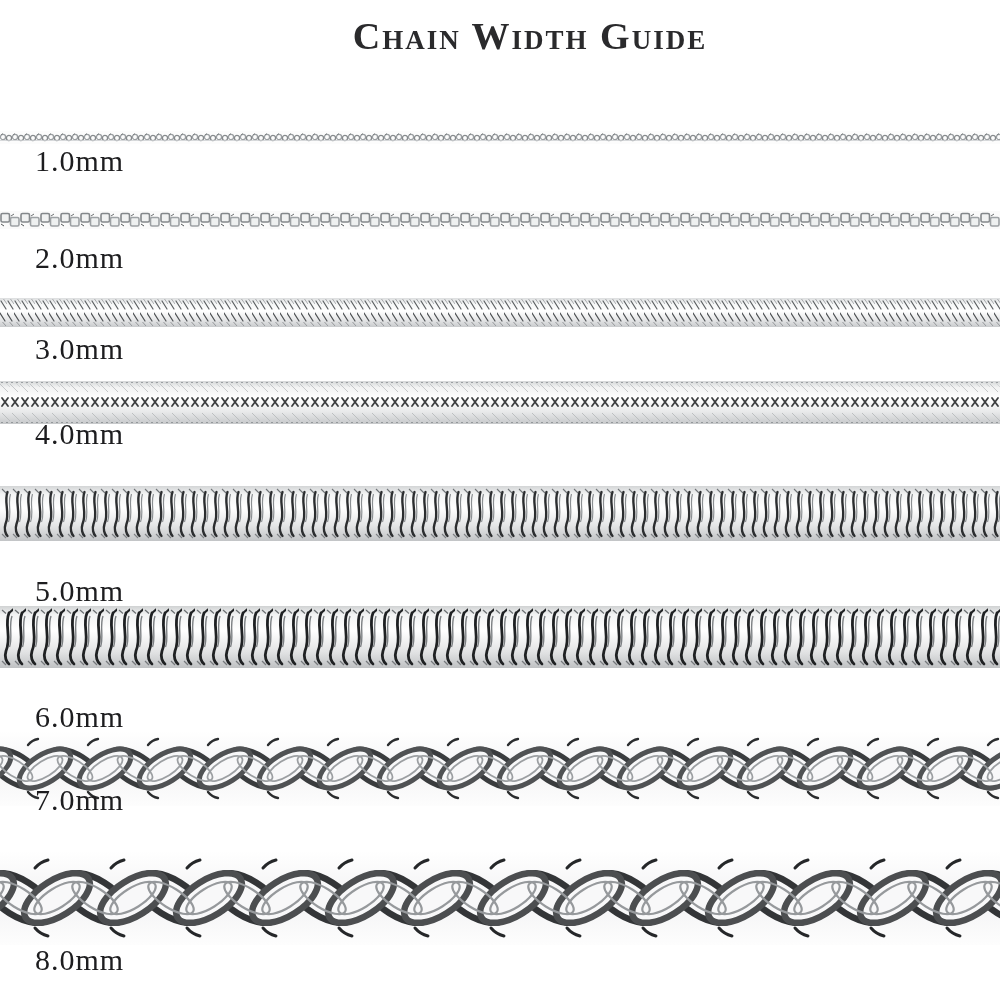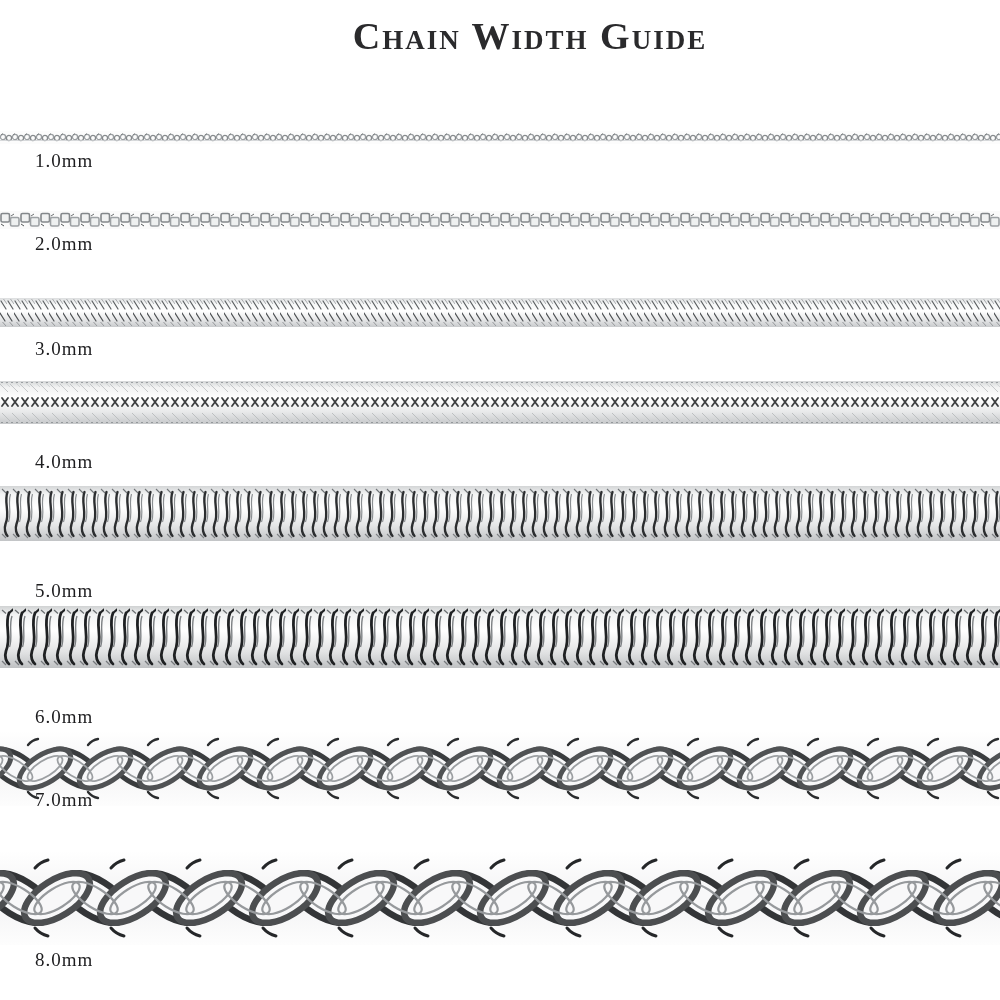--- a/index.html
+++ b/index.html
@@ -8,21 +8,21 @@
     font-family:"Liberation Serif","DejaVu Serif",serif;overflow:hidden;
   }
   .title{
     position:absolute;top:14px;left:0;width:1000px;text-align:center;
     font-size:38px;font-weight:600;letter-spacing:2px;color:#2a2a2c;
     font-variant:small-caps;
     padding-left:30px;
   }
   .chain{position:absolute;left:0;width:1000px;display:block;}
   .width-label{
-    position:absolute;left:35px;font-size:19px;line-height:32px;color:#1d1d1f;
+    position:absolute;left:35px;font-size:30px;line-height:32px;color:#1d1d1f;
     letter-spacing:1px;
   }
 </style>
 </head>
 <body>
 
 <div class="page">
 
   <div class="title">Chain Width Guide</div>
 
@@ -45,21 +45,21 @@
       <pattern id="p2" width="20" height="18" patternUnits="userSpaceOnUse">
         <rect width="20" height="18" fill="#fafafa"></rect>
         <rect x="1" y="2.5" width="8.5" height="8.5" rx="1.5" fill="#f1f2f2" stroke="#84888b" stroke-width="1.6"></rect>
         <rect x="10.5" y="6.5" width="8.5" height="8.5" rx="1.5" fill="#eef0f0" stroke="#9da1a4" stroke-width="1.6"></rect>
         <path d="M1,13 l3,2" stroke="#55585a" stroke-width="1"></path>
         <path d="M11,5 l3,-2" stroke="#6b6f72" stroke-width="1"></path>
       </pattern>
     </defs>
     <rect width="1000" height="18" fill="url(#p2)"></rect>
   </svg>
-  <div class="width-label" style="top:228px">2.0mm</div>
+  <div class="width-label" style="top:242px">2.0mm</div>
 
   <svg class="chain" style="top:298px" width="1000" height="29">
     <defs>
       <linearGradient id="g3" x1="0" y1="0" x2="0" y2="1">
         <stop offset="0" stop-color="#dcdedf"></stop>
           <stop offset="0.18" stop-color="#f4f5f5"></stop>
         <stop offset="0.45" stop-color="#ffffff"></stop>
           <stop offset="0.75" stop-color="#e6e7e8"></stop>
         <stop offset="1" stop-color="#c9cbcd"></stop>
       </linearGradient>
@@ -89,21 +89,21 @@
         <path d="M2,32 L10,40" stroke="#b9bcbe" stroke-width="0.9"></path>
         <path d="M5,1 L10,6" stroke="#cdd0d2" stroke-width="0.8"></path>
         <path d="M2,17 L8,25 M8,17 L2,25" stroke="#3c3e40" stroke-width="1.8" stroke-linecap="round"></path>
         <path d="M1,1.5 H9" stroke="#9b9fa2" stroke-width="1" stroke-dasharray="2 3"></path>
         <path d="M1,41.5 H9" stroke="#94989b" stroke-width="1" stroke-dasharray="2 3"></path>
       </pattern>
     </defs>
     <rect width="1000" height="43" fill="url(#g4)"></rect>
     <rect width="1000" height="43" fill="url(#p4)"></rect>
   </svg>
-  <div class="width-label" style="top:446px">4.0mm</div>
+  <div class="width-label" style="top:418px">4.0mm</div>
 
   <svg class="chain" style="top:486px" width="1000" height="55">
     <defs>
       <linearGradient id="g5" x1="0" y1="0" x2="0" y2="1">
         <stop offset="0" stop-color="#d3d5d6"></stop>
           <stop offset="0.15" stop-color="#f3f4f4"></stop>
         <stop offset="0.4" stop-color="#ffffff"></stop>
           <stop offset="0.72" stop-color="#e4e5e6"></stop>
         <stop offset="1" stop-color="#c2c4c6"></stop>
       </linearGradient>

